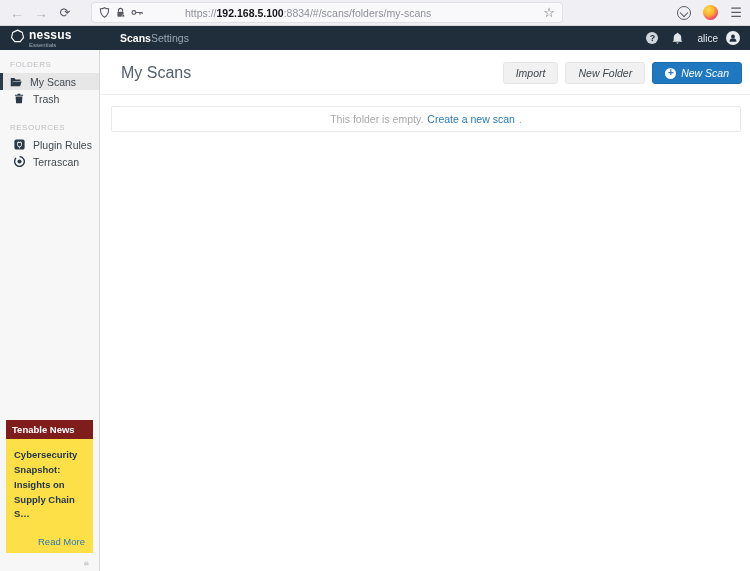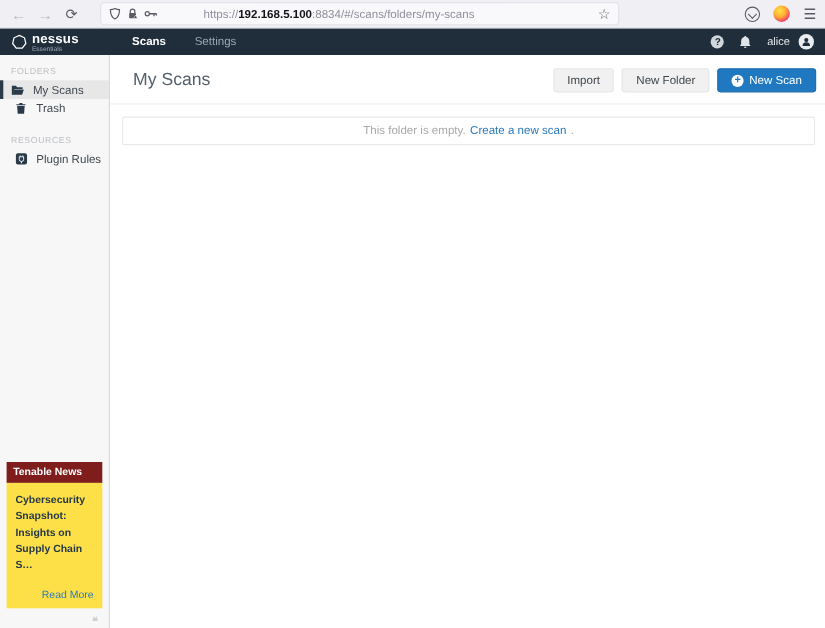--- a/index.html
+++ b/index.html
@@ -15,26 +15,26 @@
   .url-text b { color:#15141a; font-weight:bold; }
   .star { color:#5b5b66; font-size:13px; margin-left:auto; }
   .chrome-right { margin-left:auto; display:flex; align-items:center; gap:12px; }
   .pocket { width:14px; height:14px; border:1.3px solid #5b5b66; border-radius:50%; position:relative; }
   .pocket:after { content:""; position:absolute; left:3px; top:3px; width:5px; height:5px; border-left:1.3px solid #5b5b66; border-bottom:1.3px solid #5b5b66; transform:rotate(-45deg); }
   .firefox { width:15px; height:15px; border-radius:50%; background:radial-gradient(circle at 38% 32%, #ffe14d 0%, #ffaf2e 40%, #f0446d 72%, #8444d8 100%); }
   .hamburger { color:#5b5b66; font-size:13px; }
 
   
   .navbar { height:24px; background:#202e3c; display:flex; align-items:center; color:#fff; padding:0 10px; }
-  .brand { display:flex; align-items:center; gap:4px; width:100px; }
+  .brand { display:flex; gap:4px; width:100px; }
   .brand svg { flex:none; }
   .brand-text { line-height:1; }
   .brand-name { font-size:12px; font-weight:bold; letter-spacing:.2px; }
   .brand-sub { font-size:6px; color:#9aa7b2; margin-top:1px; }
-  .nav-links { display:flex; gap:26px; margin-left:10px; }
+  .nav-links { display:flex; margin-left:10px; }
   .nav-link { font-size:10.5px; color:#9aa7b2; }
   .nav-link.active { color:#fff; font-weight:bold; }
   .navbar-right { margin-left:auto; display:flex; align-items:center; gap:14px; }
   .help-circle { width:12px; height:12px; border-radius:50%; background:#cfd6dc; color:#202e3c; font-size:9px; font-weight:bold; display:flex; align-items:center; justify-content:center; }
   .bell svg { display:block; }
   .username { font-size:10px; color:#e3e8ec; }
   .avatar { width:14px; height:14px; border-radius:50%; background:#e8ecef; display:flex; align-items:center; justify-content:center; margin-left:-6px; }
 
   
   .layout { display:flex; height:521px; }
@@ -52,21 +52,21 @@
   .news-body { background:#fde047; padding:9px 8px 6px 8px; }
   .news-title { font-size:9.5px; font-weight:bold; color:#253746; line-height:1.55; }
   .news-link { display:block; text-align:right; font-size:9.5px; color:#2a7ab9; margin-top:14px; }
   .partial-quote { text-align:right; padding-right:10px; color:#cfcfcf; font-size:10px; font-weight:bold; height:10px; line-height:10px; }
 
   
   .main { flex:1; background:#fff; }
   .main-header { display:flex; align-items:center; padding:12px 8px 10px 21px; border-bottom:1px solid #efefef; }
   .page-title { font-size:16px; color:#55606c; font-weight:normal; }
   .header-buttons { margin-left:auto; display:flex; gap:7px; }
-  .btn { font-size:10.5px; border-radius:3px; padding:4px 12px; cursor:pointer; }
+  .btn { font-size:10.5px; border-radius:3px; padding:4px 12px; cursor:pointer;font-style:italic; }
   .btn-light { background:#f1f1f1; color:#3f464d; border:1px solid #e6e6e6; }
   .btn-primary { background:#2079c0; color:#fff; border:1px solid #1b6aab; display:flex; align-items:center; gap:5px; }
   .plus-circle { width:11px; height:11px; border-radius:50%; background:#fff; color:#2079c0; font-size:10px; font-weight:bold; display:flex; align-items:center; justify-content:center; line-height:1; }
 
   .empty-box { margin:11px 9px 0 11px; border:1px solid #e9e9e9; border-radius:2px; height:26px; display:flex; align-items:center; justify-content:center; font-size:10.5px; color:#a9a9a9; gap:4px; }
   .empty-link { color:#2a7ab9; }
 </style>
 </head>
 <body>
 
@@ -169,20 +169,29 @@
     <div class="side-item">
       <span class="ic">
         <svg width="11" height="11" viewBox="0 0 14 14">
             <rect x="0.5" y="0.5" width="13" height="13" rx="2.5" fill="#2a3a49"></rect>
             <path d="M4.5 4.5h5v3a2.5 2.5 0 0 1-5 0zM5.5 3v1.5M8.5 3v1.5M7 10v2" stroke="#f7f7f7" stroke-width="1.1" fill="none"></path>
           </svg>
       </span>
       <span>Plugin Rules</span>
     </div>
 
+    <div class="side-item">
+      <span class="ic">
+        <svg width="11" height="11" viewBox="0 0 14 14">
+            <path d="M7 0.8a6.2 6.2 0 1 1-4.4 1.8" fill="none" stroke="#2a3a49" stroke-width="1.8"></path>
+            <circle cx="7" cy="7" r="2.6" fill="#2a3a49"></circle>
+          </svg>
+      </span>
+      <span>Terrascan</span>
+    </div>
 
     <div class="spacer"></div>
 
     <div class="news">
       <div class="news-header">Tenable News</div>
       <div class="news-body">
         <div class="news-title">Cybersecurity Snapshot: Insights on Supply Chain S…</div>
         <a class="news-link">Read More</a>
       </div>
     </div>

